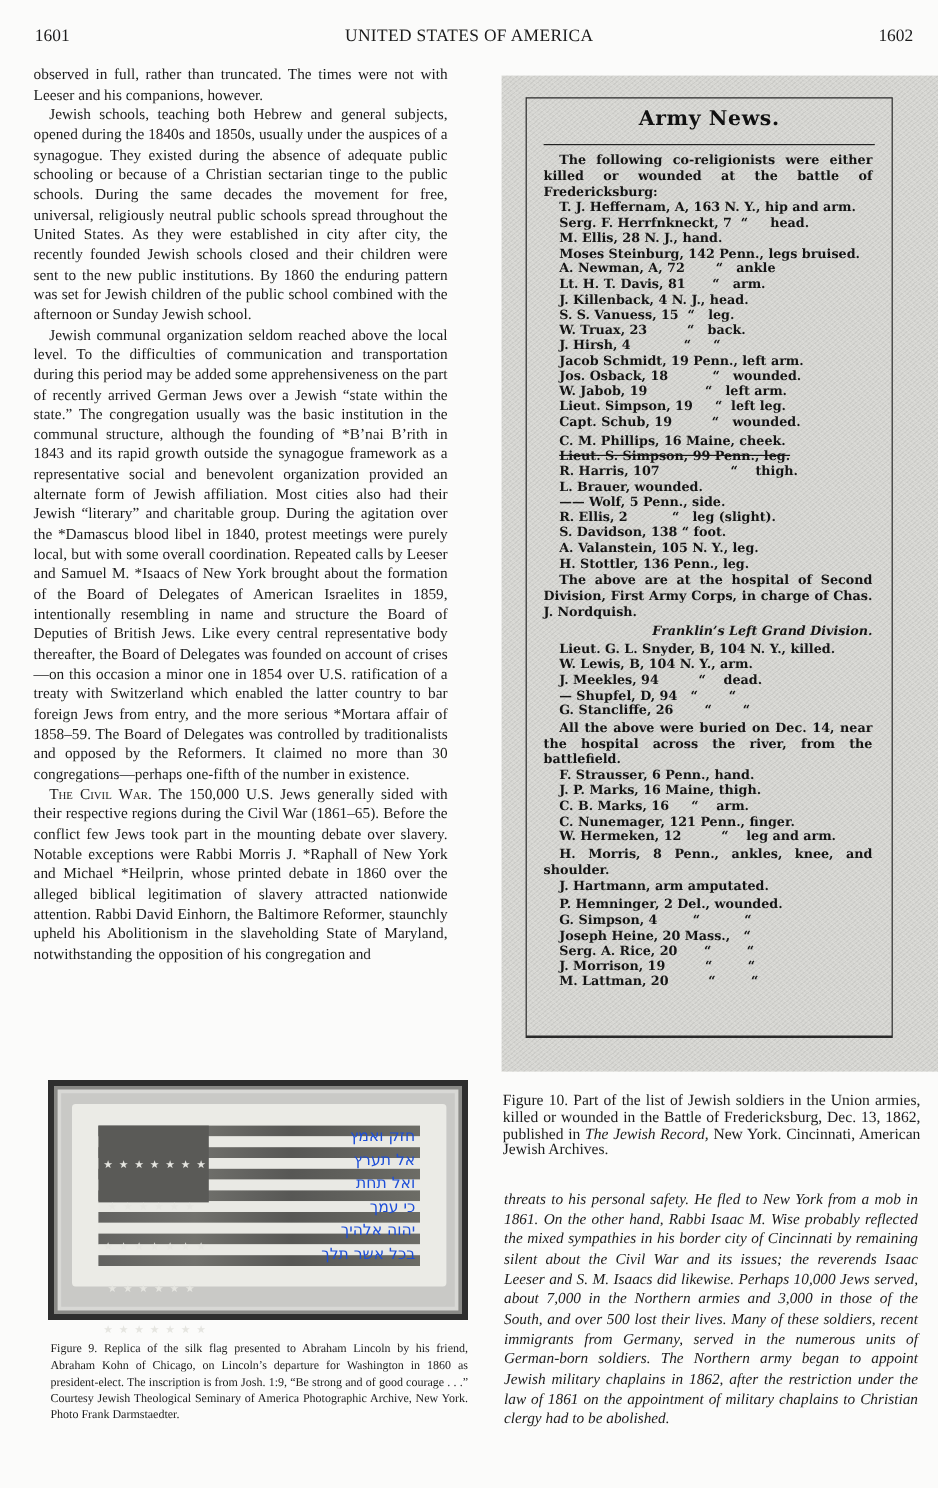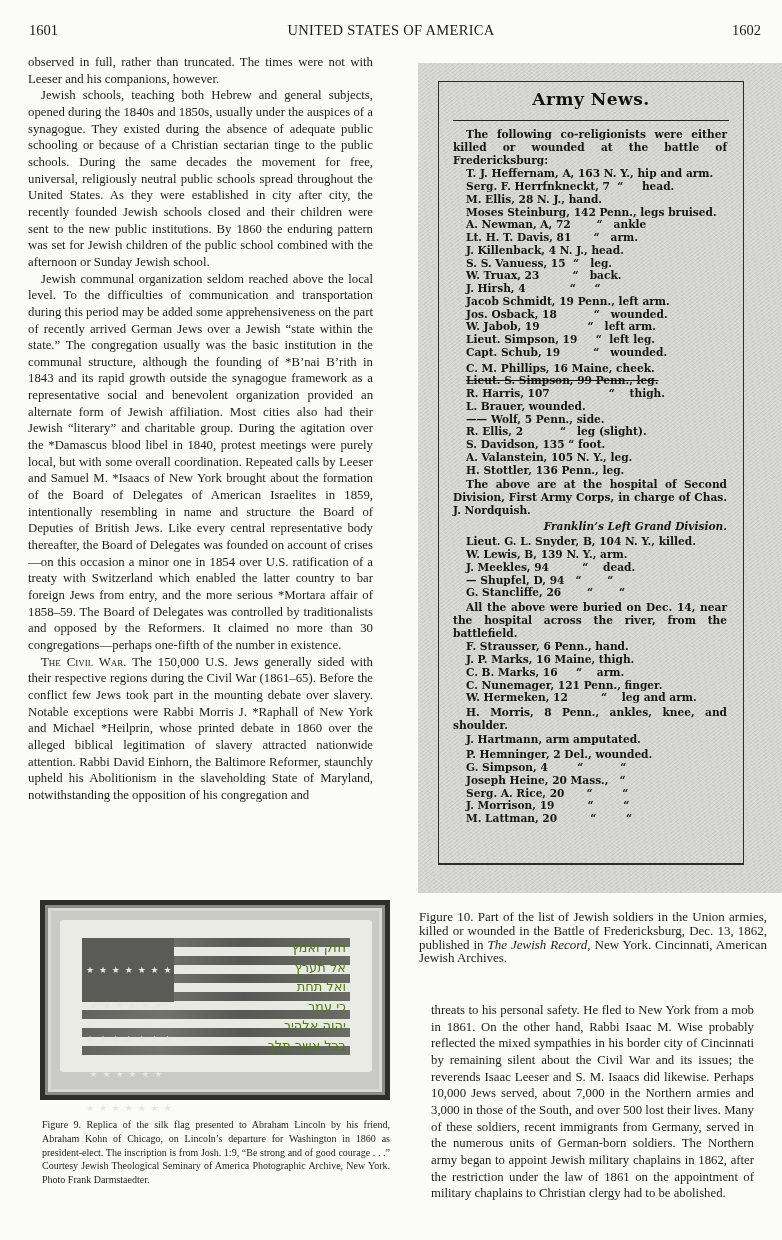--- a/index.html
+++ b/index.html
@@ -21,21 +21,21 @@
   .fig9 { position: absolute; left: 40px; top: 900px; width: 352px; height: 210px; }
   .frame { position: absolute; left: 0; top: 0; width: 350px; height: 200px; background: #c9c9c6;
     border: 5px solid #2e2e2e; box-sizing: border-box; box-shadow: inset 0 0 0 3px #8a8a87, inset 0 0 0 6px #d8d8d5; }
   .mat { position: absolute; left: 14px; top: 18px; width: 312px; height: 152px; background: #ebebe6; border-radius: 3px; }
   .flag { position: absolute; left: 26px; top: 30px; width: 268px; height: 116px; }
   .stripe { position: absolute; left: 0; width: 100%; height: 9px; }
   .stripe.dark { background: linear-gradient(90deg, #4a4a48, #5c5c58 30%, #3d3d3b 60%, #56564f); opacity: .85; }
   .stripe.light { background: #e9e9e4; }
   .canton { position: absolute; left: 0; top: 0; width: 92px; height: 64px; background: #5a5a57; }
   .stars { position: absolute; left: 4px; top: 4px; width: 86px; font-size: 9px; line-height: 11.5px; color: #e5e5e0; letter-spacing: 1.3px; white-space: pre; }
-  .hebrew { position: absolute; right: 4px; top: 0; width: 150px; direction: rtl; text-align: right; font-family: "DejaVu Sans", sans-serif; font-size: 13px; line-height: 19px; color: #4d7c0f; }
+  .hebrew { position: absolute; right: 4px; top: 0; width: 150px; direction: rtl; text-align: right; font-family: "DejaVu Sans", sans-serif; font-size: 13px; line-height: 19px; color: #1d4ed8; }
   .hebrew div { height: 19.5px; }
 
   .fig9-caption { position: absolute; left: 42px; top: 1118px; width: 348px; font-size: 10px; line-height: 13.8px; text-align: justify; }
 
   
   .clip { position: absolute; left: 418px; top: 63px; width: 388px; height: 830px;
     background: #d6d6d2;
     background-image:
       repeating-linear-gradient(35deg, rgba(255,255,255,.12) 0 1px, transparent 1px 3px),
       repeating-linear-gradient(-40deg, rgba(0,0,0,.05) 0 1px, transparent 1px 3px); }
@@ -44,21 +44,21 @@
   .clip-rule { position: absolute; left: 14px; right: 14px; top: 38px; border-top: 1.5px solid #222; }
   .clip-body { position: absolute; left: 14px; top: 44px; width: 274px; font-family: "DejaVu Serif", serif; font-weight: bold; font-size: 10.6px; line-height: 12.75px; color: #151515; }
   .clip-body .para { text-align: justify; text-indent: 13px; margin: 2px 0 1px; }
   .clip-body .entry { padding-left: 13px; white-space: pre; }
   .clip-body .entry.struck { text-decoration: line-through; }
   .clip-body .subhead { text-align: right; font-style: italic; margin: 3px 0; }
   .clip-body .gap { height: 3px; }
 
   .fig10-caption { position: absolute; left: 419px; top: 910px; width: 348px; font-size: 13px; line-height: 13.8px; text-align: justify; }
   .col-right-text { position: absolute; left: 419px; top: 990px; width: 347px; font-size: 12.75px; line-height: 16.65px; text-align: justify; }
-  .col-right-text p { margin: 12px; }
+  .col-right-text p { margin: 1px; font-style: italic; }
 </style>
 </head>
 <body>
 
 <div class="running-head">
   <span class="pg-left">1601</span>
   <span class="title">UNITED STATES OF AMERICA</span>
   <span class="pg-right">1602</span>
 </div>
 
@@ -129,27 +129,27 @@
       <div class="entry">W. Jabob, 19             “   left arm.</div>
       <div class="entry">Lieut. Simpson, 19     “  left leg.</div>
       <div class="entry">Capt. Schub, 19         “   wounded.</div>
       <div class="gap"></div>
       <div class="entry">C. M. Phillips, 16 Maine, cheek.</div>
       <div class="entry struck">Lieut. S. Simpson, 99 Penn., leg.</div>
       <div class="entry">R. Harris, 107                “    thigh.</div>
       <div class="entry">L. Brauer, wounded.</div>
       <div class="entry">—— Wolf, 5 Penn., side.</div>
       <div class="entry">R. Ellis, 2          “   leg (slight).</div>
-      <div class="entry">S. Davidson, 135 “ foot.</div>
+      <div class="entry">S. Davidson, 138 “ foot.</div>
       <div class="entry">A. Valanstein, 105 N. Y., leg.</div>
       <div class="entry">H. Stottler, 136 Penn., leg.</div>
       <div class="para">The above are at the hospital of Second Division, First Army Corps, in charge of Chas. J. Nordquish.</div>
       <div class="subhead">Franklin’s Left Grand Division.</div>
       <div class="entry">Lieut. G. L. Snyder, B, 104 N. Y., killed.</div>
-      <div class="entry">W. Lewis, B, 139 N. Y., arm.</div>
+      <div class="entry">W. Lewis, B, 104 N. Y., arm.</div>
       <div class="entry">J. Meekles, 94         “    dead.</div>
       <div class="entry">— Shupfel, D, 94   “       “</div>
       <div class="entry">G. Stancliffe, 26       “       “</div>
       <div class="para">All the above were buried on Dec. 14, near the hospital across the river, from the battlefield.</div>
       <div class="entry">F. Strausser, 6 Penn., hand.</div>
       <div class="entry">J. P. Marks, 16 Maine, thigh.</div>
       <div class="entry">C. B. Marks, 16     “    arm.</div>
       <div class="entry">C. Nunemager, 121 Penn., finger.</div>
       <div class="entry">W. Hermeken, 12         “    leg and arm.</div>
       <div class="para" style="text-indent:13px">H. Morris, 8 Penn., ankles, knee, and shoulder.</div>

